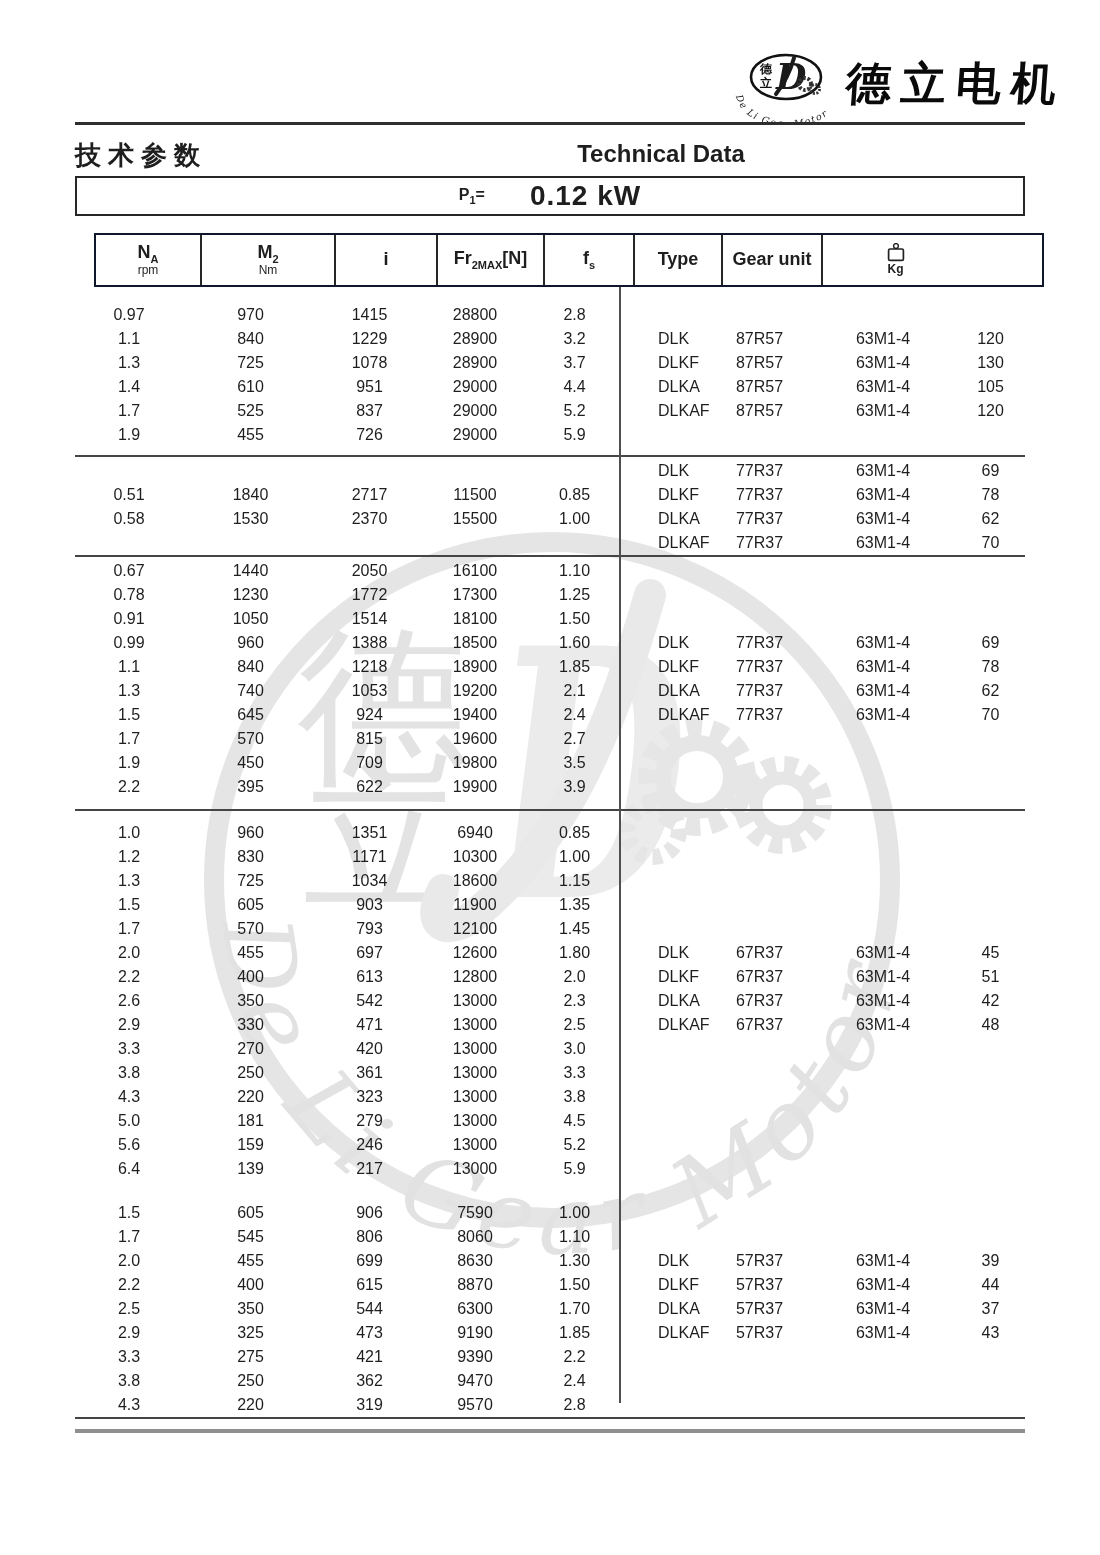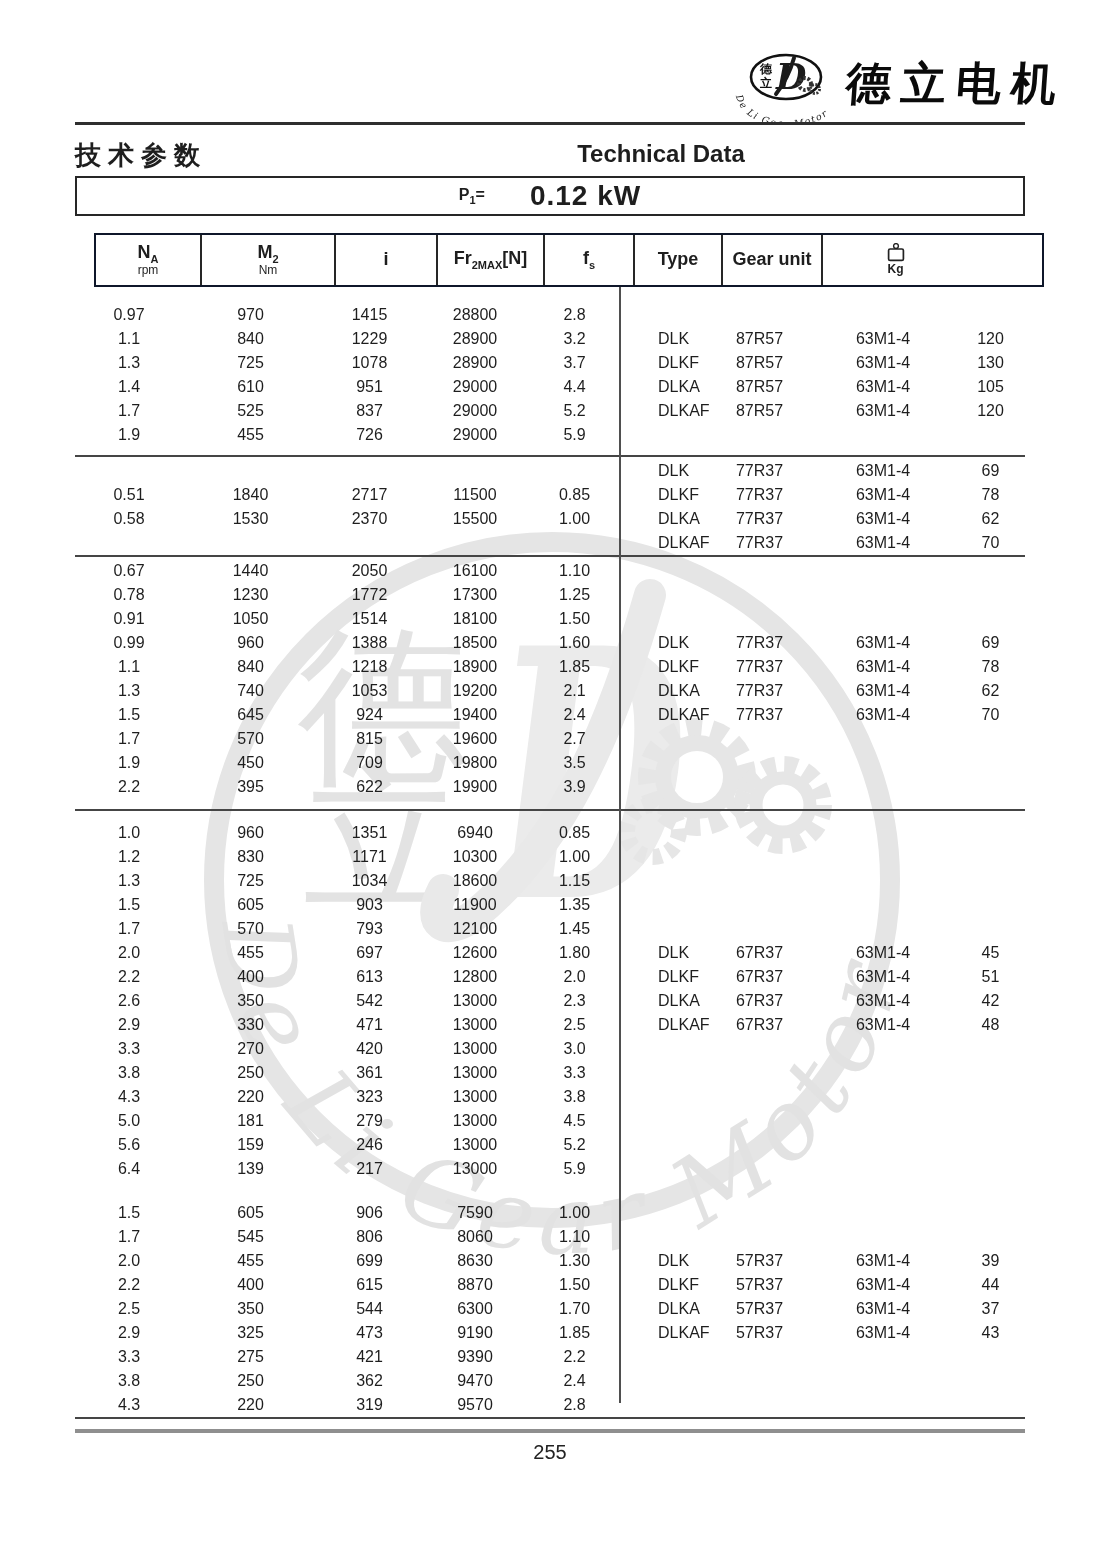--- a/index.html
+++ b/index.html
@@ -632,15 +632,14 @@
       <div class="c">2.8</div>
       <div class="c type"></div>
       <div class="c"></div>
       <div class="c"></div>
       <div class="c"></div>
     </div>
       </div>
     </div>
 
   <div class="abs z bottom-rule"></div>
-  <div class="abs z page-num">255</div>
 
 </div>
 
 </body></html>

